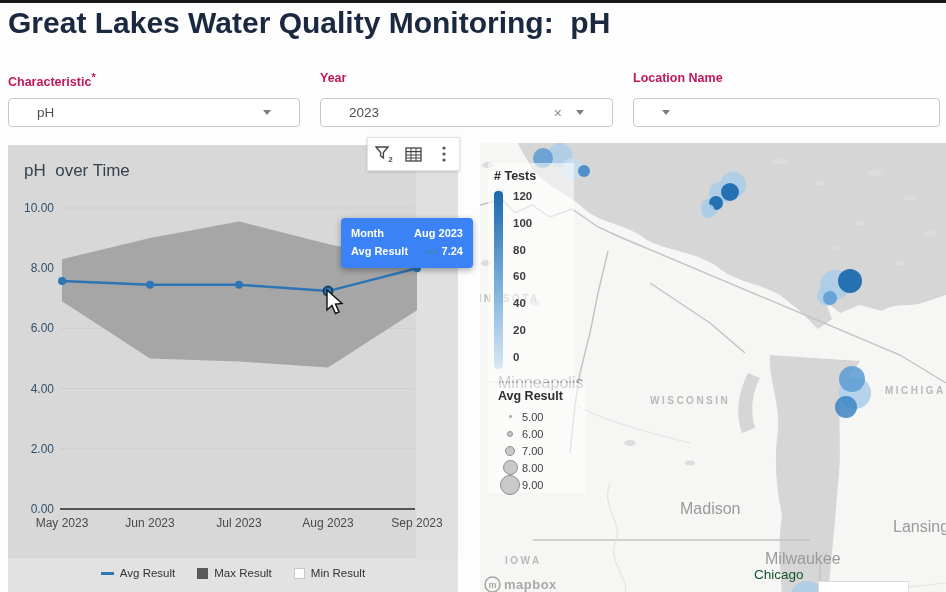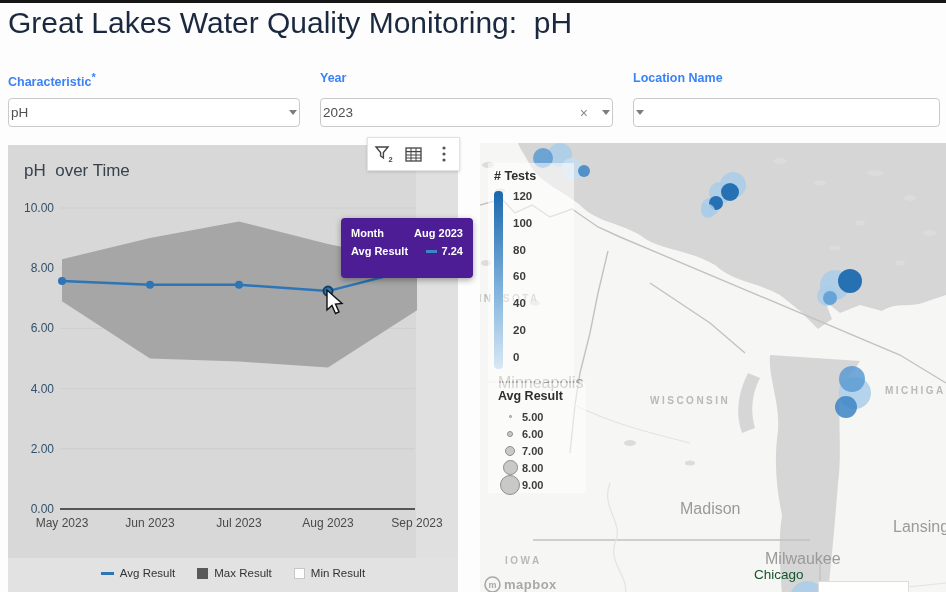--- a/index.html
+++ b/index.html
@@ -1,27 +1,27 @@
 <!DOCTYPE html>
 <html><head>
 <meta charset="utf-8">
 <style>
   html,body{margin:0;padding:0;width:946px;height:592px;overflow:hidden;background:#fdfdfd;
     font-family:"Liberation Sans","DejaVu Sans",sans-serif;}
   .page{position:relative;width:946px;height:592px;border-top:3px solid #161616;box-sizing:border-box;}
 
   
-  .page-title{position:absolute;left:8px;top:3px;font-size:30px;font-weight:400;color:#1b2940;white-space:pre-wrap;}
+  .page-title{position:absolute;left:8px;top:3px;font-size:30px;font-weight:700;color:#1b2940;white-space:pre-wrap;}
 
   
   .filter{position:absolute;top:68px;}
-  .filter-label{font-size:12.5px;font-weight:700;color:#3b82f6;}
+  .filter-label{font-size:12.5px;font-weight:700;color:#be185d;}
   .filter-label sup{font-size:11px;}
   .select-box{position:absolute;top:27px;left:0;height:29px;background:#fff;border:1px solid #c9c9c9;border-radius:4px;
-    box-sizing:border-box;display:flex;align-items:center;padding:0 2px;cursor:pointer;}
+    box-sizing:border-box;display:flex;align-items:center;padding:0 28px;cursor:pointer;}
   .select-value{font-size:13.5px;color:#4f4f4f;flex:1;}
   .select-placeholder{font-size:13.5px;color:#8d8d8d;flex:1;}
   .clear-x{font-size:14px;color:#8a8a8a;margin-right:14px;line-height:1;}
   .chev{width:0;height:0;border-left:4.5px solid transparent;border-right:4.5px solid transparent;border-top:5px solid #7d7d7d;}
   #f-char{left:8px;} #f-char .select-box{width:292px;}
   #f-year{left:320px;} #f-year .select-box{width:293px;}
   #f-loc{left:633px;} #f-loc .select-box{width:307px;}
 
   
   .chart-card{position:absolute;left:8px;top:142px;width:450px;height:450px;background:#d8d8d8;}
@@ -33,21 +33,21 @@
   .sw-dash{width:13px;height:3px;background:#2e75b6;}
   .sw-dark{width:11px;height:11px;background:#595959;}
   .sw-white{width:11px;height:11px;background:#fdfdfd;border:1px solid #c7c7c7;box-sizing:border-box;}
 
   
   .toolbar{position:absolute;left:367px;top:134px;width:91px;height:32px;background:#fff;border:1px solid #e3e3e3;
     box-shadow:0 1px 3px rgba(0,0,0,.14);display:flex;align-items:center;justify-content:space-around;z-index:6;}
   .tb-btn{width:26px;height:26px;display:flex;align-items:center;justify-content:center;cursor:pointer;}
 
   
-  .tooltip{position:absolute;left:341px;top:215px;width:132px;height:60px;background:#4c1d95;border-radius:4px;
+  .tooltip{position:absolute;left:341px;top:215px;width:132px;height:50px;background:#3b82f6;border-radius:4px;
     box-sizing:border-box;padding:9px 10px;z-index:9;box-shadow:0 2px 6px rgba(0,0,0,.35);}
   .tt-row{display:flex;justify-content:space-between;align-items:center;margin-bottom:6px;}
   .tt-lab,.tt-val{font-size:11px;font-weight:700;color:#fff;white-space:nowrap;}
   .tt-dash{display:inline-block;width:11px;height:3px;background:#3d85c6;margin-right:5px;vertical-align:2px;}
   .cursor{position:absolute;left:325px;top:285px;z-index:10;}
 
   
   .map-card{position:absolute;left:480px;top:140px;width:466px;height:452px;background:#f6f6f4;overflow:hidden;}
   #map-svg{position:absolute;left:0;top:0;}
   .map-label{position:absolute;z-index:1;white-space:nowrap;pointer-events:none;}
@@ -58,21 +58,21 @@
   #bd-tests{left:8px;top:20px;width:86px;height:218px;}
   #bd-size{left:8px;top:240px;width:98px;height:110px;}
   .tests-legend{position:absolute;left:14px;top:26px;z-index:3;}
   .tests-title{font-size:12.5px;font-weight:700;color:#2e2e2e;margin-bottom:8px;}
   .tests-body{display:flex;gap:10px;font-weight:bold;}
   .tests-bar{width:9px;height:178px;border-radius:4px;background:linear-gradient(#1a67ad,#7fb2dc 55%,#d9e8f5);}
   .tests-ticks{display:flex;flex-direction:column;justify-content:space-between;height:172px;padding-top:0px;}
   .tests-ticks .tick{font-size:11.5px;color:#3d3d3d;line-height:1;}
   .size-legend{position:absolute;left:18px;top:246px;z-index:3;}
   .size-title{font-size:12.5px;font-weight:700;color:#2e2e2e;margin-bottom:5px;}
-  .size-row{display:flex;align-items:center;height:17px;font-weight:bold;}
+  .size-row{display:flex;align-items:center;height:17px;}
   .size-dotcell{width:24px;display:flex;justify-content:center;align-items:center;}
   .size-dot{background:#c9c9c9;border:1px solid #8e8e8e;border-radius:50%;box-sizing:border-box;}
   .size-lab{font-size:11px;color:#3d3d3d;}
   .mapbox-logo{position:absolute;left:4px;bottom:2px;display:flex;align-items:center;gap:3px;z-index:3;opacity:.75;}
   .mapbox-word{font-size:13px;font-weight:700;color:#8f8f8f;letter-spacing:.5px;}
   .attrib-box{position:absolute;left:338px;top:438px;width:89px;height:16px;background:#fff;border:1px solid #ddd;z-index:2;}
 </style>
 </head>
 <body>
 

